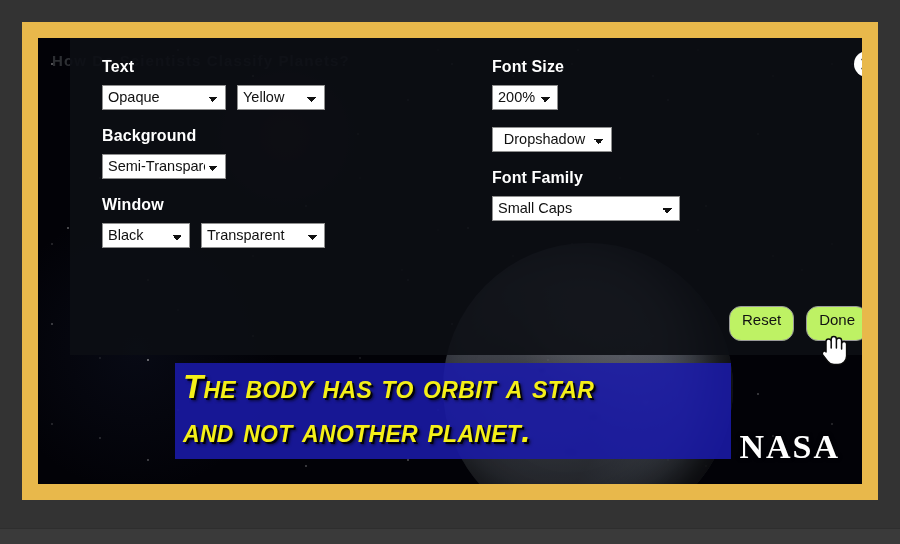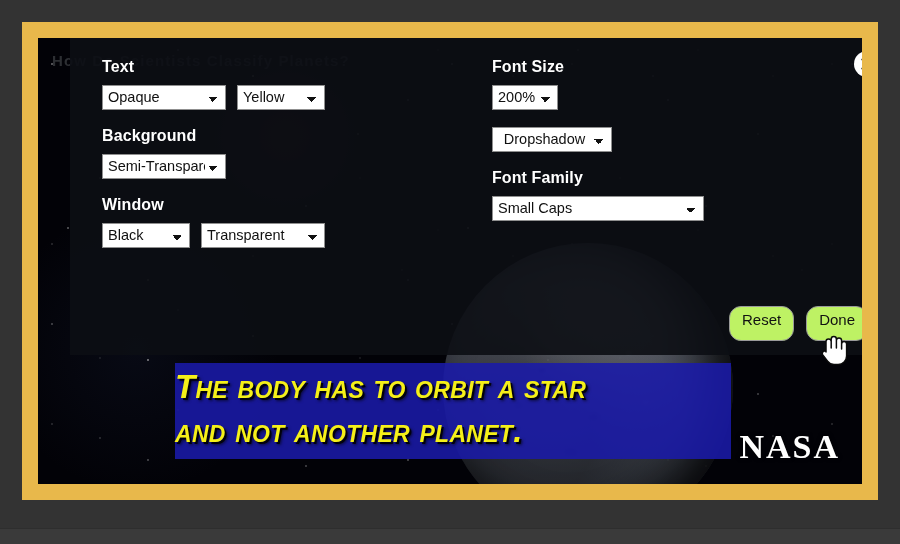--- a/index.html
+++ b/index.html
@@ -174,21 +174,21 @@
     background-size: 5px 5px, 5px 5px;
     background-repeat: no-repeat;
     overflow: hidden;
     text-overflow: clip;
     white-space: nowrap;
   }
   .w-color    { width: 88px; }
   .w-opacity  { width: 124px; }
   .w-fontsize { width: 66px; }
   .w-edge     { width: 120px; text-align: center; }
-  .w-family   { width: 212px; }
+  .w-family   { width: 188px; }
 
   
   #cc-close {
     position: absolute;
     right: 14px;
     top: 13px;
     width: 26px;
     height: 26px;
     border-radius: 50%;
     background: #ffffff;
@@ -229,20 +229,21 @@
   }
   .caption-line {
     color: #f5f018;
     font-family: "Liberation Sans", sans-serif;
     font-variant: small-caps;
     font-style: italic;
     font-weight: bold;
     font-size: 33px;
     line-height: 1.34;
     letter-spacing: .3px;
+    padding-left: 8px;
     text-shadow: 2px 2px 0 rgba(0,0,0,.85), 3px 3px 3px rgba(0,0,0,.6);
     white-space: nowrap;
   }
 
   
   #nasa-logo {
     position: absolute;
     right: 22px;
     bottom: 18px;
     color: #ffffff;

